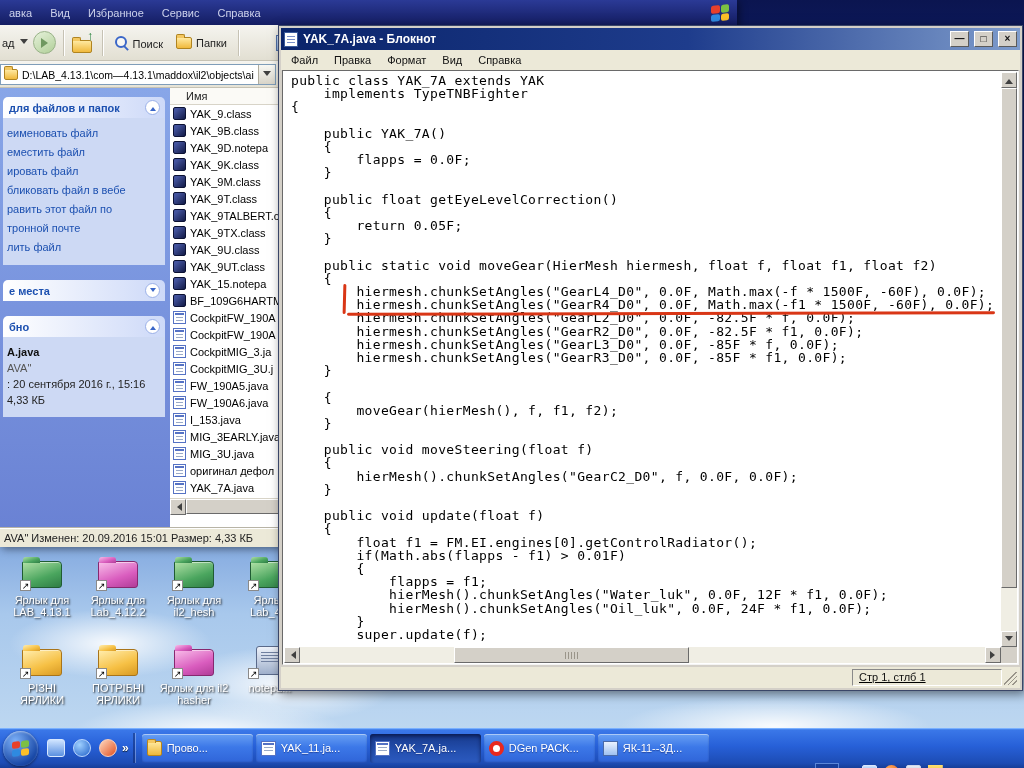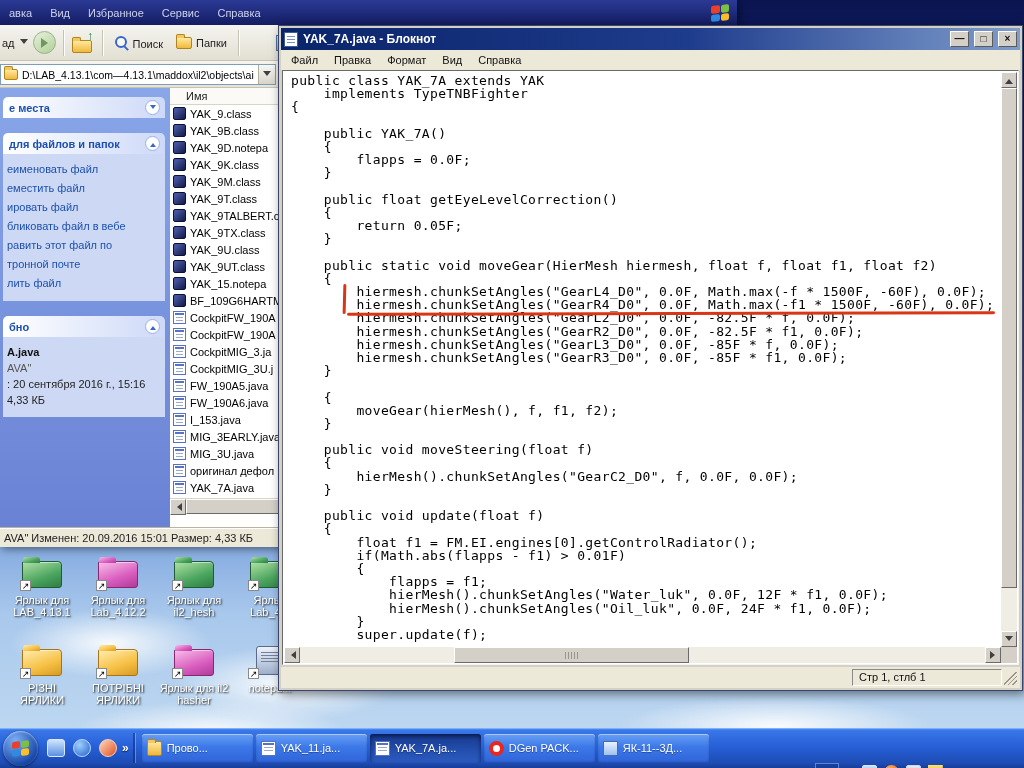--- a/index.html
+++ b/index.html
@@ -159,21 +159,21 @@
                border:1px solid; border-color:#fff #6a6a6a #6a6a6a #fff; }
   .np-hscroll { position:absolute; left:1px; right:17px; bottom:1px; height:16px; background:#f0eee4; }
   .np-hscroll .sb-hleft { position:absolute; left:0; top:0; }
   .np-hscroll .sb-hright { position:absolute; right:0; top:0; }
   .np-hthumb { position:absolute; left:170px; top:0; width:235px; height:16px; background:#d4d0c8;
                border:1px solid; border-color:#fff #6a6a6a #6a6a6a #fff; }
   .np-hthumb::after { content:""; position:absolute; left:50%; top:4px; width:14px; height:7px; transform:translateX(-50%);
                background:repeating-linear-gradient(90deg,#9a958a 0 1px, transparent 1px 3px); }
   .np-corner { position:absolute; right:1px; bottom:1px; width:16px; height:16px; background:#d4d0c8; }
   .np-status { position:absolute; bottom:2px; left:2px; right:2px; height:21px; background:#ece9d8;
-               display:flex; align-items:center; justify-content:flex-end; }
+               display:flex; align-items:center; justify-content:flex-end;text-decoration:underline; }
   .np-status-panel { width:150px; height:17px; margin-right:18px; border:1px solid;
                      border-color:#8a8a8a #fff #fff #8a8a8a; font-size:11px; padding:1px 6px; color:#111; }
   .np-grip { position:absolute; right:3px; bottom:3px; width:13px; height:13px;
              background:linear-gradient(135deg,transparent 0 45%,#9a958a 45% 52%,transparent 52% 62%,#9a958a 62% 69%,transparent 69% 79%,#9a958a 79% 86%,transparent 86%); }
 
   
   #taskbar { position:absolute; left:0; top:728px; width:1024px; height:40px; z-index:5;
              background:linear-gradient(#5f9cf5 0%,#3a77e8 6%,#2760d8 45%,#1d4cb4 88%,#173e98 100%);
              box-shadow:inset 0 1px 0 #7ab0ff; display:flex; align-items:center; }
   .start-orb { margin-left:3px; width:35px; height:35px; border-radius:50%; flex:none;
@@ -337,45 +337,45 @@
     <div class="addr-field">
       <span class="mfold"></span>
       <span class="addr-text">D:\LAB_4.13.1\com—4.13.1\maddox\il2\objects\air</span>
       <span class="addr-drop">
           <span class="tri-dd"></span>
         </span>
     </div>
   </div>
   <div class="x-body">
     <div class="x-taskpane">
-      <div class="tp-section tp-solo">
-        <div class="tp-header">
-          <span>е места</span>
-          <span class="tp-chev">
-              <span class="ctri-d"></span>
-            </span>
-        </div>
-      </div>
       <div class="tp-section">
         <div class="tp-header">
           <span>для файлов и папок</span>
           <span class="tp-chev">
               <span class="ctri-u"></span>
             </span>
         </div>
         <div class="tp-body">
 
         <a class="tp-link">еименовать файл</a>
             <a class="tp-link">еместить файл</a>
             <a class="tp-link">ировать файл</a>
             <a class="tp-link">бликовать файл в вебе</a>
             <a class="tp-link">равить этот файл по</a>
             <a class="tp-link">тронной почте</a>
             <a class="tp-link">лить файл</a>
           </div>
+      </div>
+      <div class="tp-section tp-solo">
+        <div class="tp-header">
+          <span>е места</span>
+          <span class="tp-chev">
+              <span class="ctri-d"></span>
+            </span>
+        </div>
       </div>
       <div class="tp-section">
         <div class="tp-header">
           <span>бно</span>
           <span class="tp-chev">
               <span class="ctri-u"></span>
             </span>
         </div>
         <div class="tp-details">
           <div class="d-name">A.java</div>

